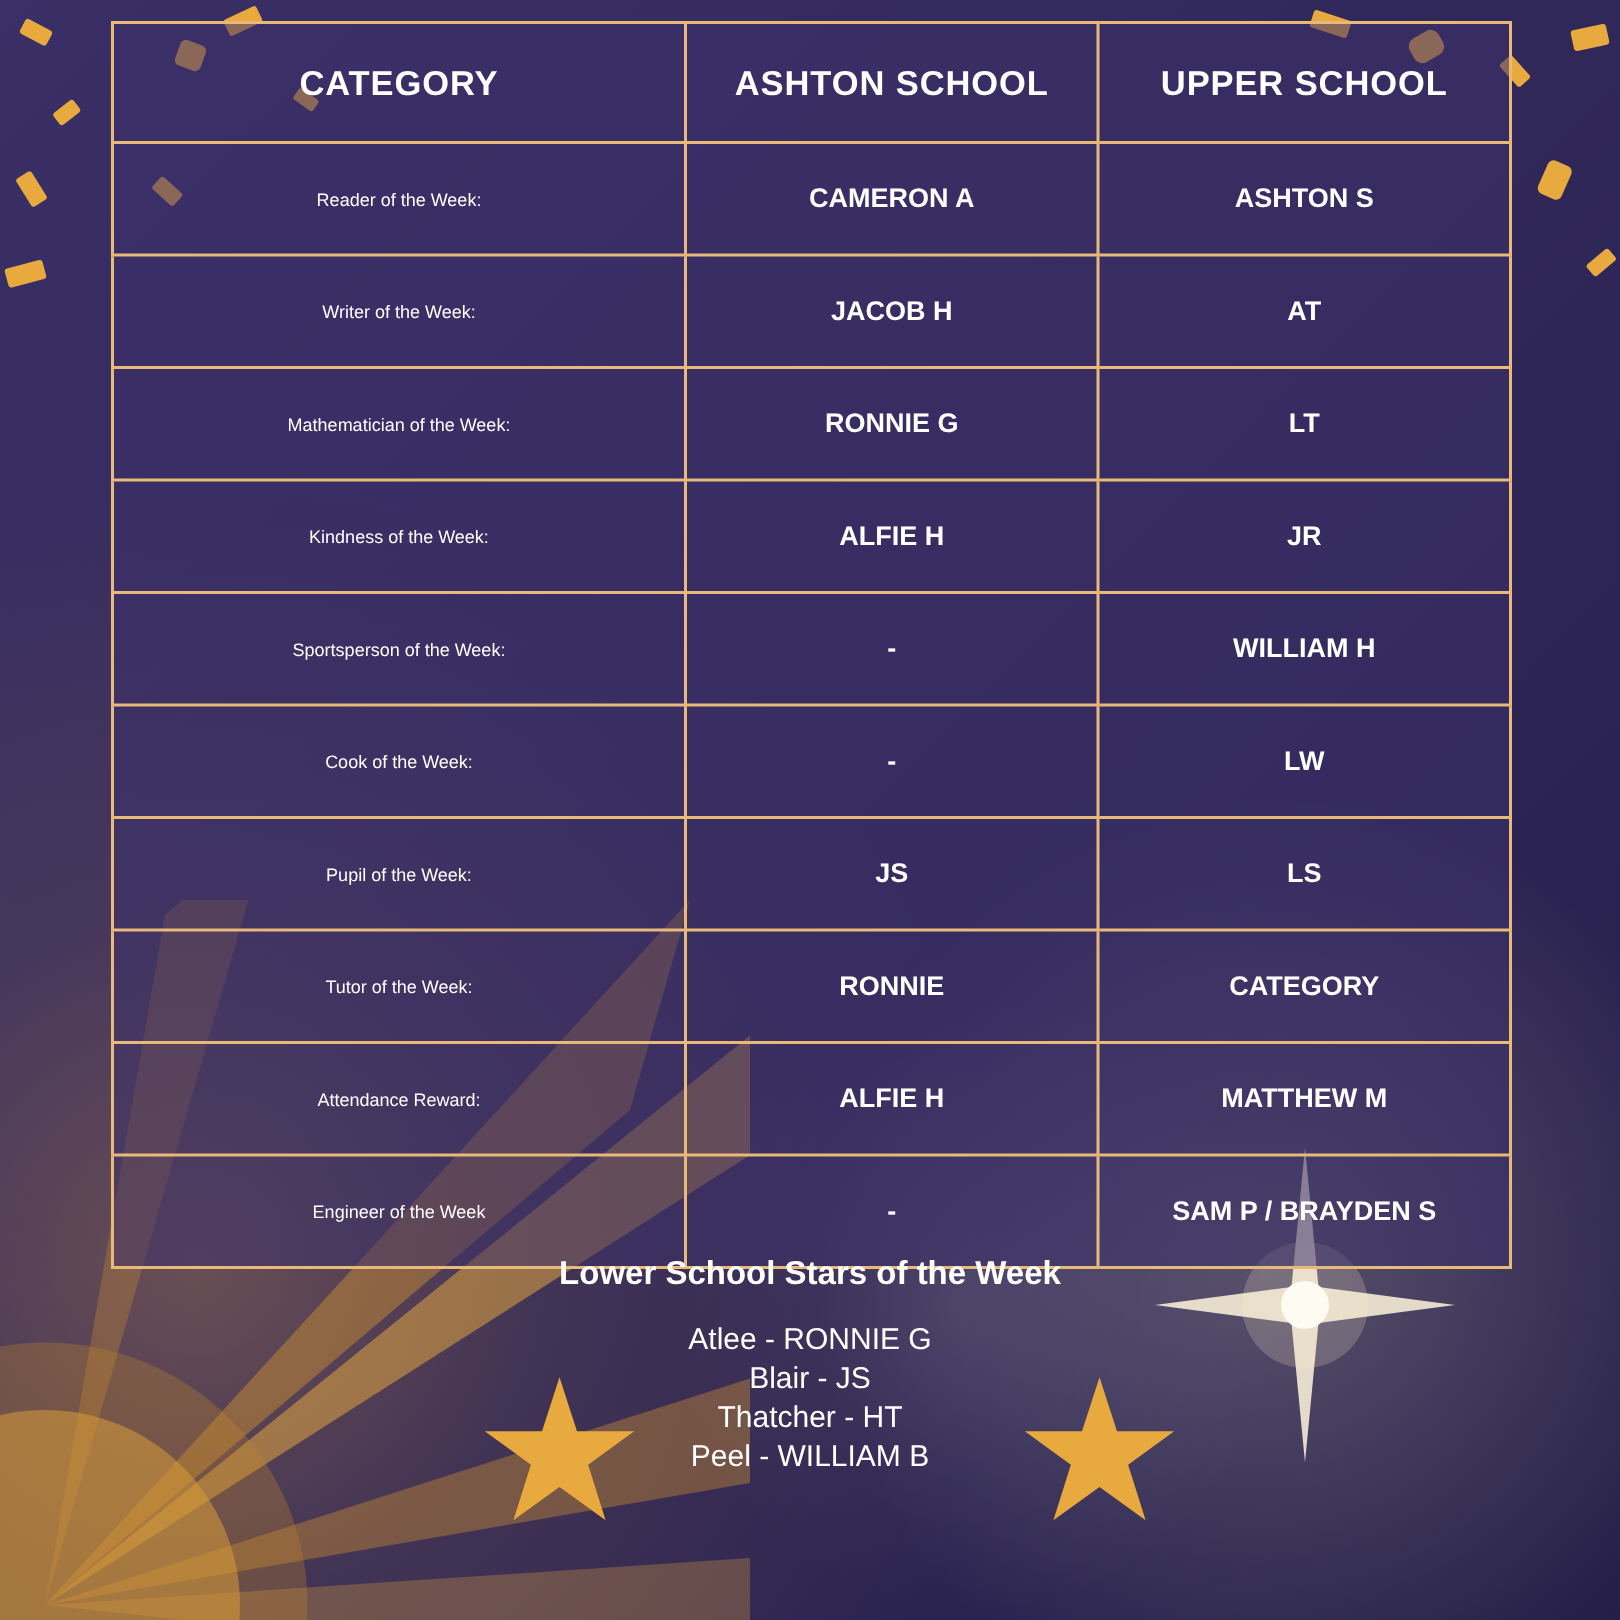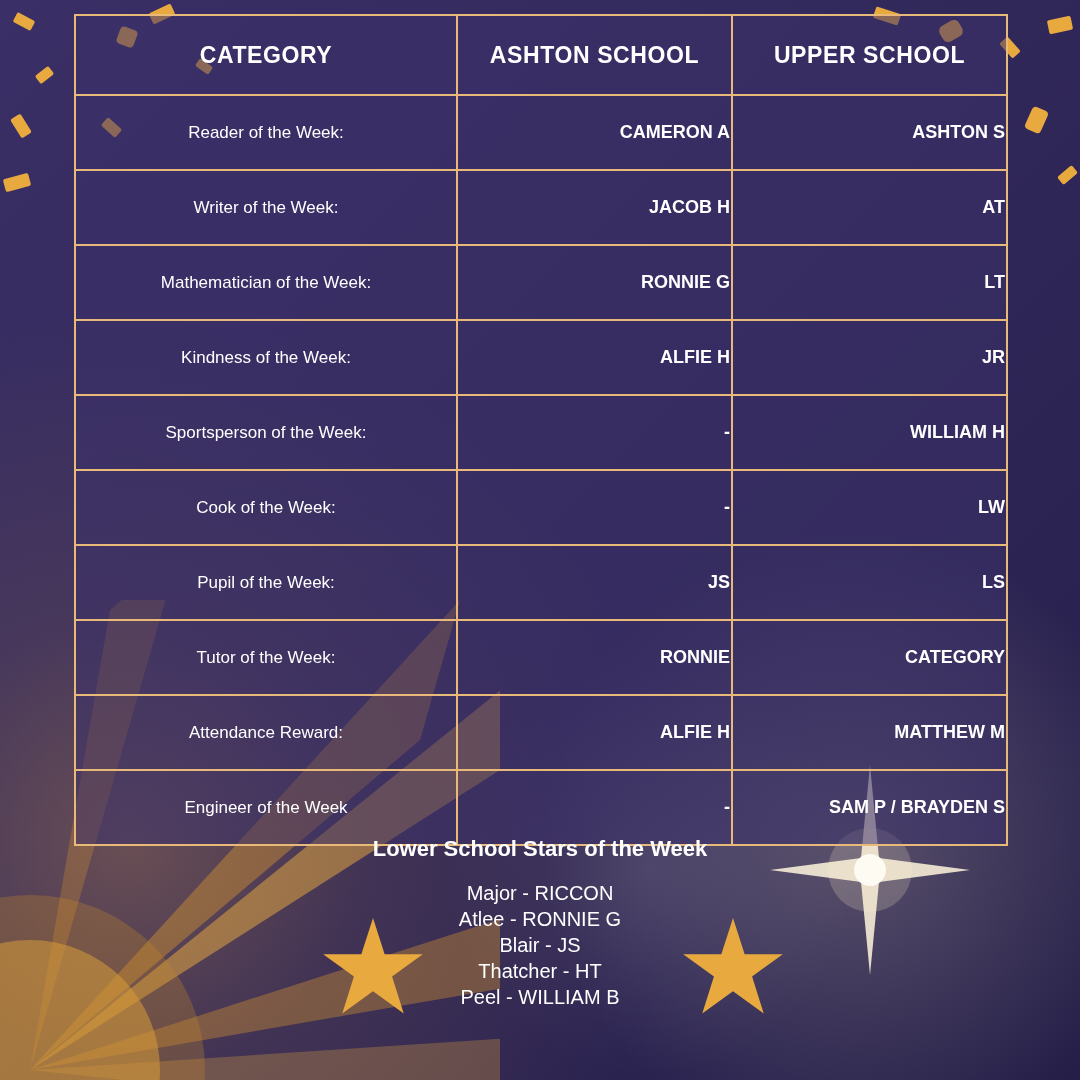--- a/index.html
+++ b/index.html
@@ -79,26 +79,25 @@
     font-size: 23px;
     font-weight: bold;
     letter-spacing: .6px;
   }
   table.awards tbody td {
     height: 71px;
     font-size: 17px;
   }
   table.awards tbody td.cat {
     font-weight: normal;
-    font-size: 17px;
+    font-size: 12px;
   }
   table.awards tbody td.val {
     font-weight: bold;
     font-size: 18px;
-    text-align: right;
   }
   col.c1 { width: 382px; }
   col.c2 { width: 275px; }
   col.c3 { width: 275px; }
 
   
   .footer {
     position: absolute;
     left: 0;
     top: 836px;
@@ -235,20 +234,19 @@
 
   <svg class="star-left" width="106" height="106" viewBox="0 0 100 100" aria-hidden="true">
     <polygon points="50,2 61,36 97,36 68,57 79,92 50,71 21,92 32,57 3,36 39,36" fill="#e8a93f"></polygon>
   </svg>
   <svg class="star-right" width="106" height="106" viewBox="0 0 100 100" aria-hidden="true">
     <polygon points="50,2 61,36 97,36 68,57 79,92 50,71 21,92 32,57 3,36 39,36" fill="#e8a93f"></polygon>
   </svg>
 
   <div class="footer">
     <div class="footer-title">Lower School Stars of the Week</div>
-    <div class="footer-line">Major - RICCON</div>
     <div class="footer-line">Atlee - RONNIE G</div>
     <div class="footer-line">Blair - JS</div>
     <div class="footer-line">Thatcher - HT</div>
     <div class="footer-line">Peel - WILLIAM B</div>
   </div>
 
 </div>
 
 </body></html>

